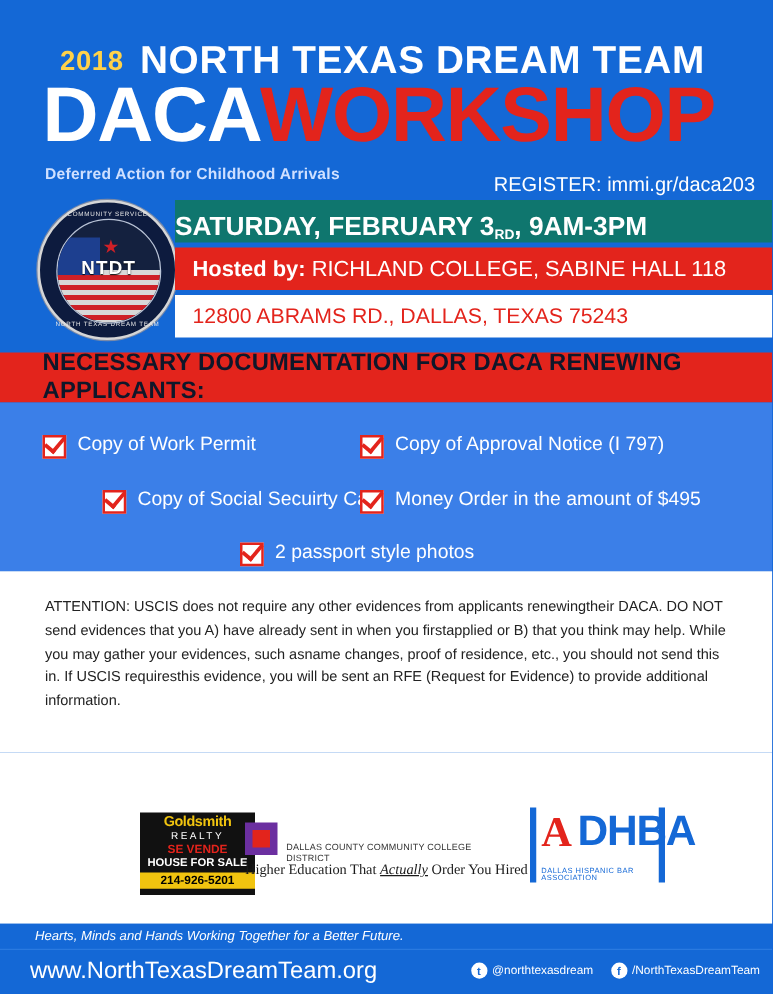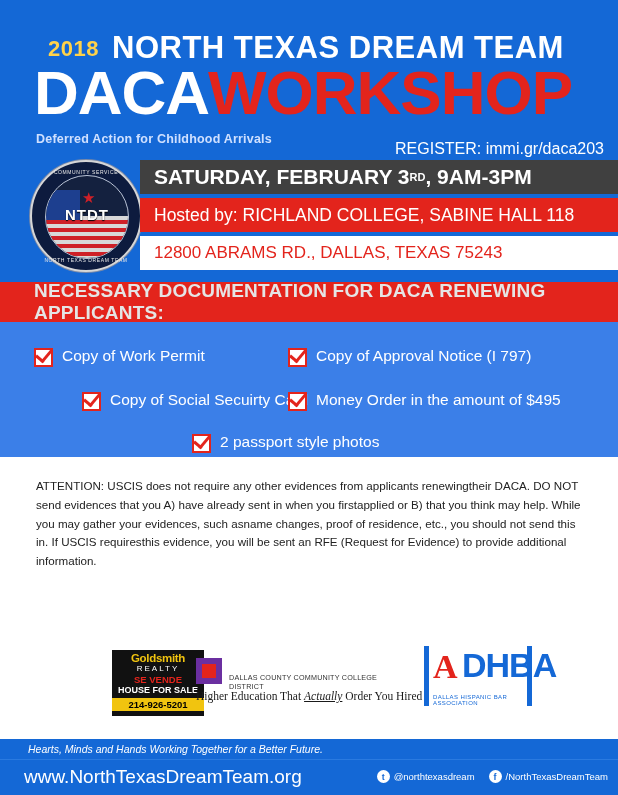--- a/index.html
+++ b/index.html
@@ -71,38 +71,38 @@
   }
   .logo .ntdt{
     position:absolute;left:0;top:30px;width:100%;text-align:center;
     color:#ffffff;font-size:15px;font-weight:bold;letter-spacing:1px;
     text-shadow:0 1px 1px #000;
   }
 
   
   .band{position:absolute;left:140px;right:0;color:#fff;display:flex;align-items:center;}
   .band-sat{
-    top:160px;height:34px;background:#404040;
-    font-size:21px;font-weight:bold;padding-left:14px;
+    top:160px;height:34px;background:#0f766e;
+    font-size:21px;font-weight:bold;align-items:flex-end;
   }
   .band-sat sup{font-size:11px;vertical-align:super;}
   .band-host{
     top:198px;height:34px;background:#e3241c;
     font-size:17.5px;padding-left:14px;
   }
-  .band-host .hosted{font-weight:normal;}
+  .band-host .hosted{font-weight:bold;}
   .band-addr{
     top:236px;height:34px;background:#ffffff;color:#e3241c;
     font-size:17px;padding-left:14px;
   }
 
   
   .necessary{
     position:absolute;left:0;top:282px;width:100%;height:40px;
-    background:#e3241c;color:#e5e5e5;display:flex;align-items:center;
+    background:#e3241c;color:#0f172a;display:flex;align-items:center;
     font-size:19px;font-weight:bold;padding-left:34px;box-sizing:border-box;
     letter-spacing:.2px;
   }
 
   
   .checklist{
     position:absolute;left:0;top:322px;width:100%;height:135px;
     background:#3b7fe8;
   }
   .chk-item{position:absolute;display:flex;align-items:center;color:#ffffff;font-size:15.5px;}

